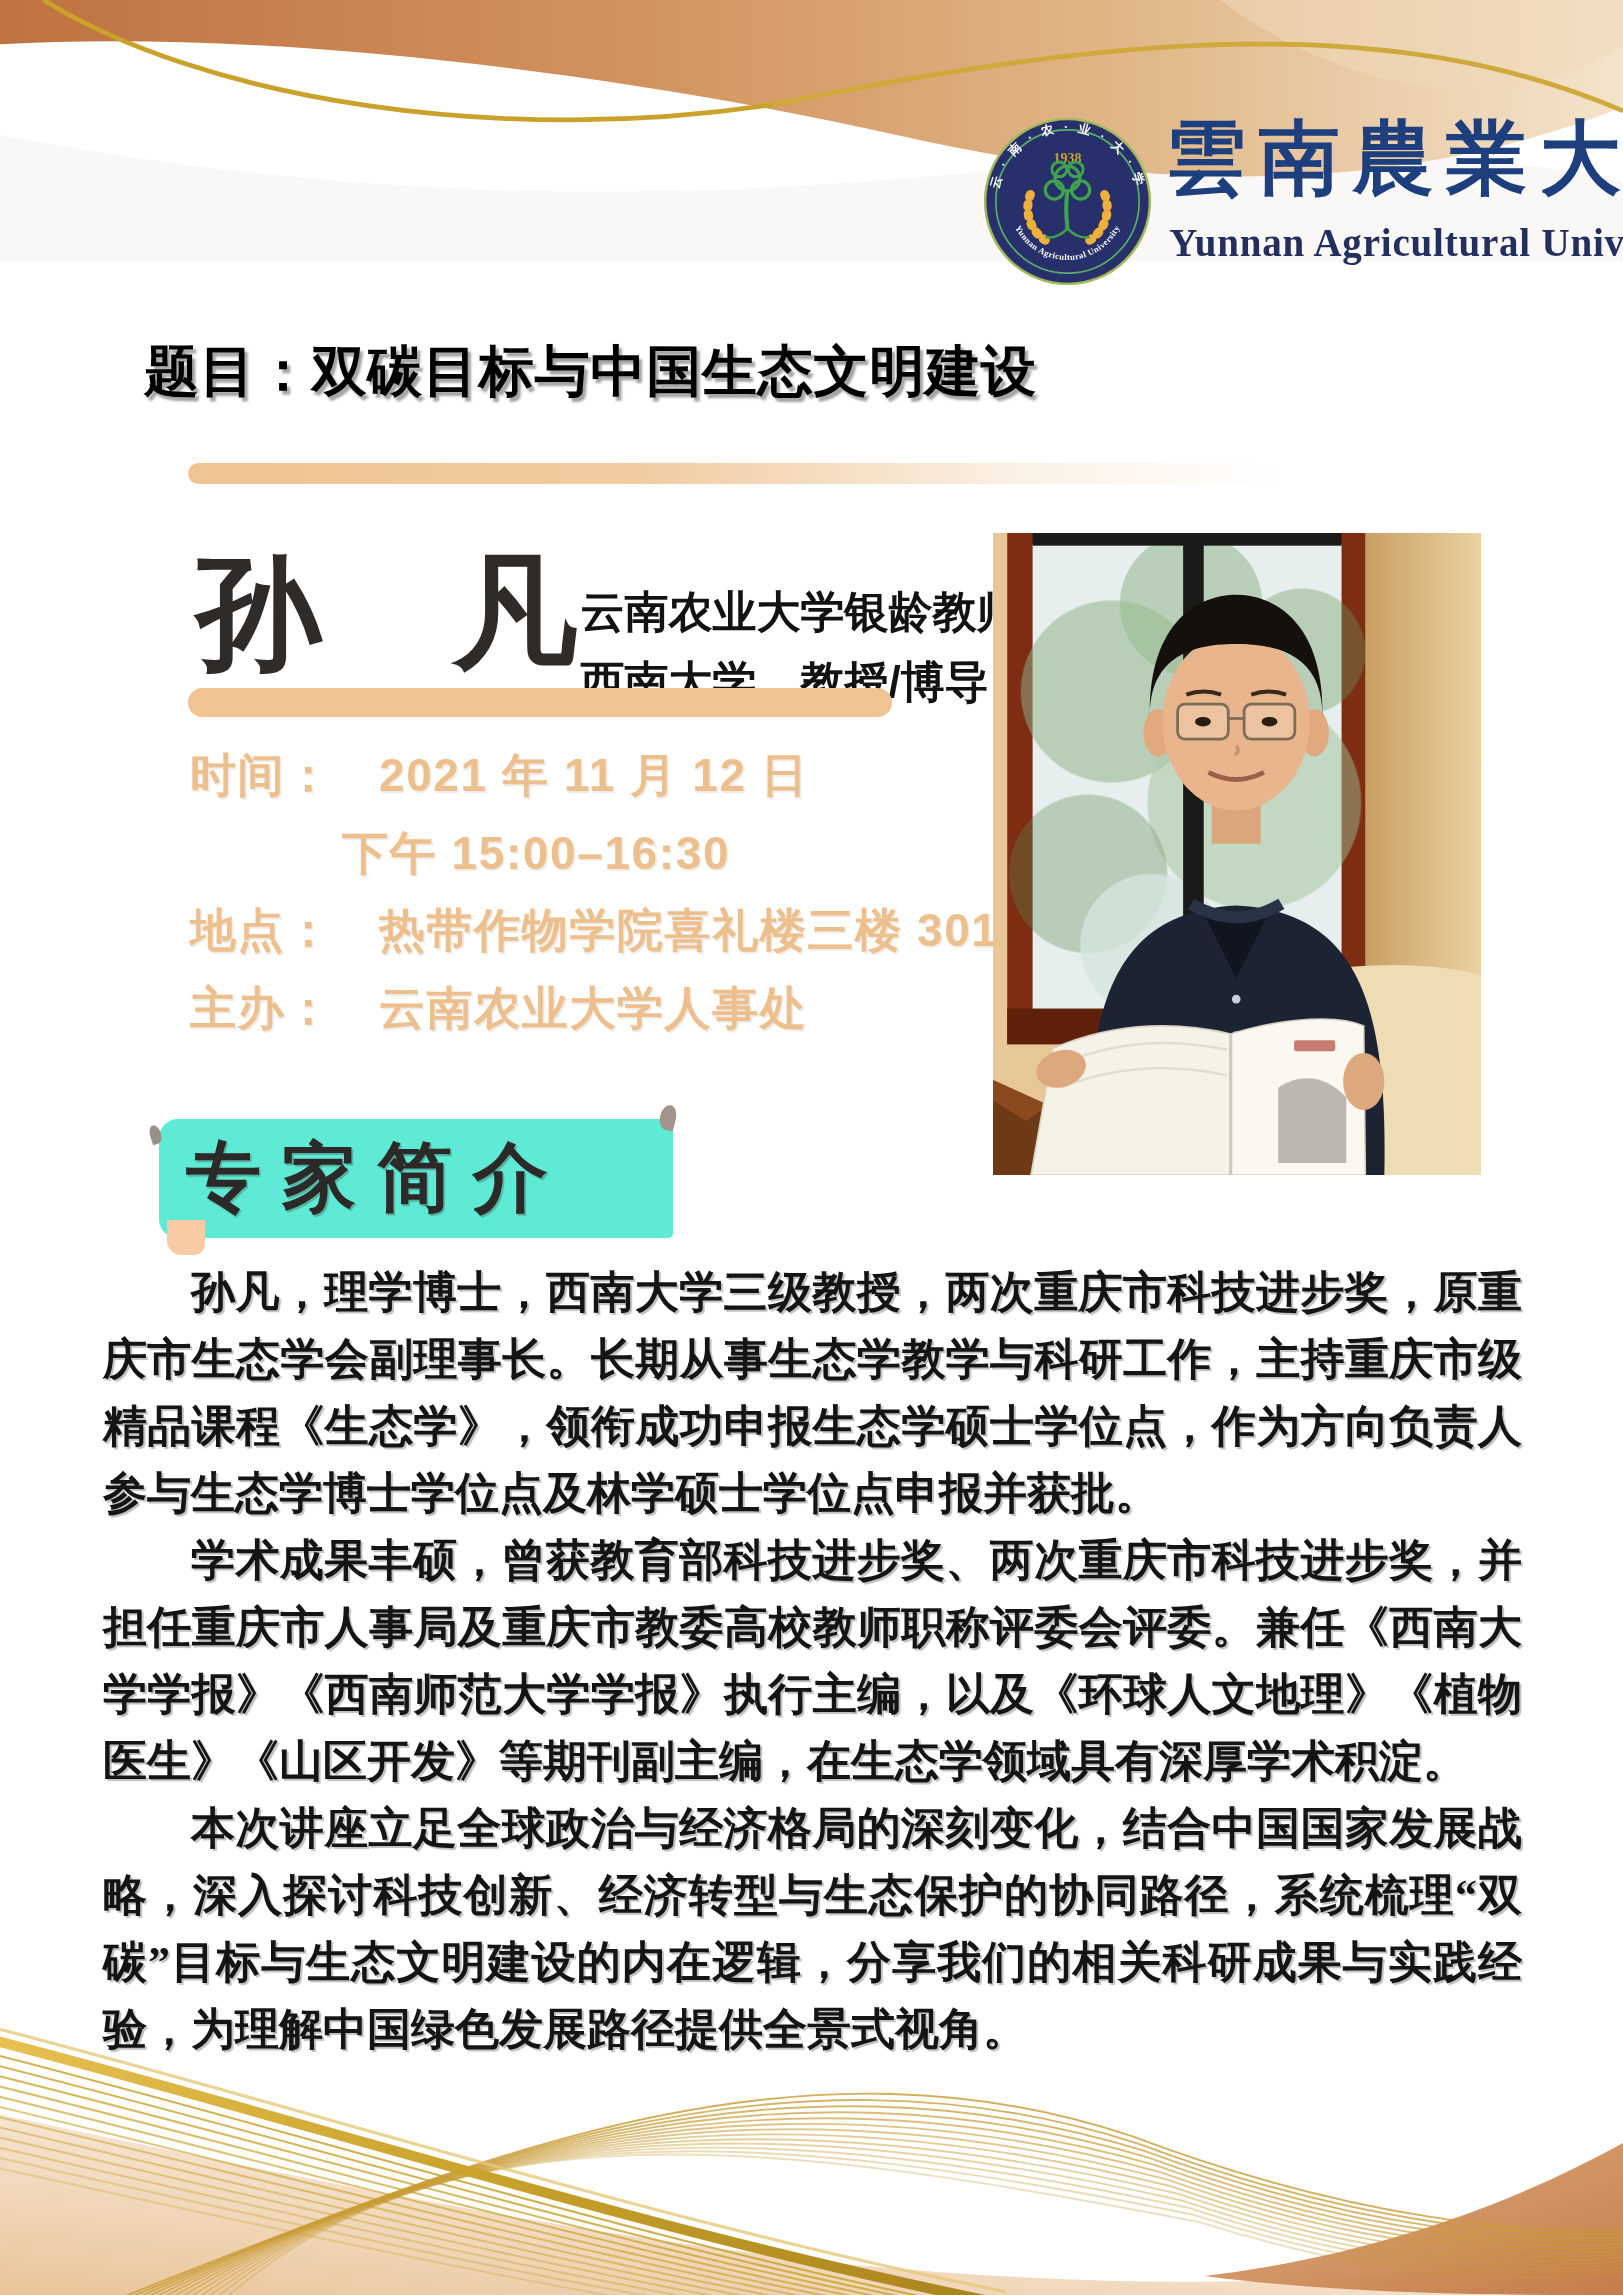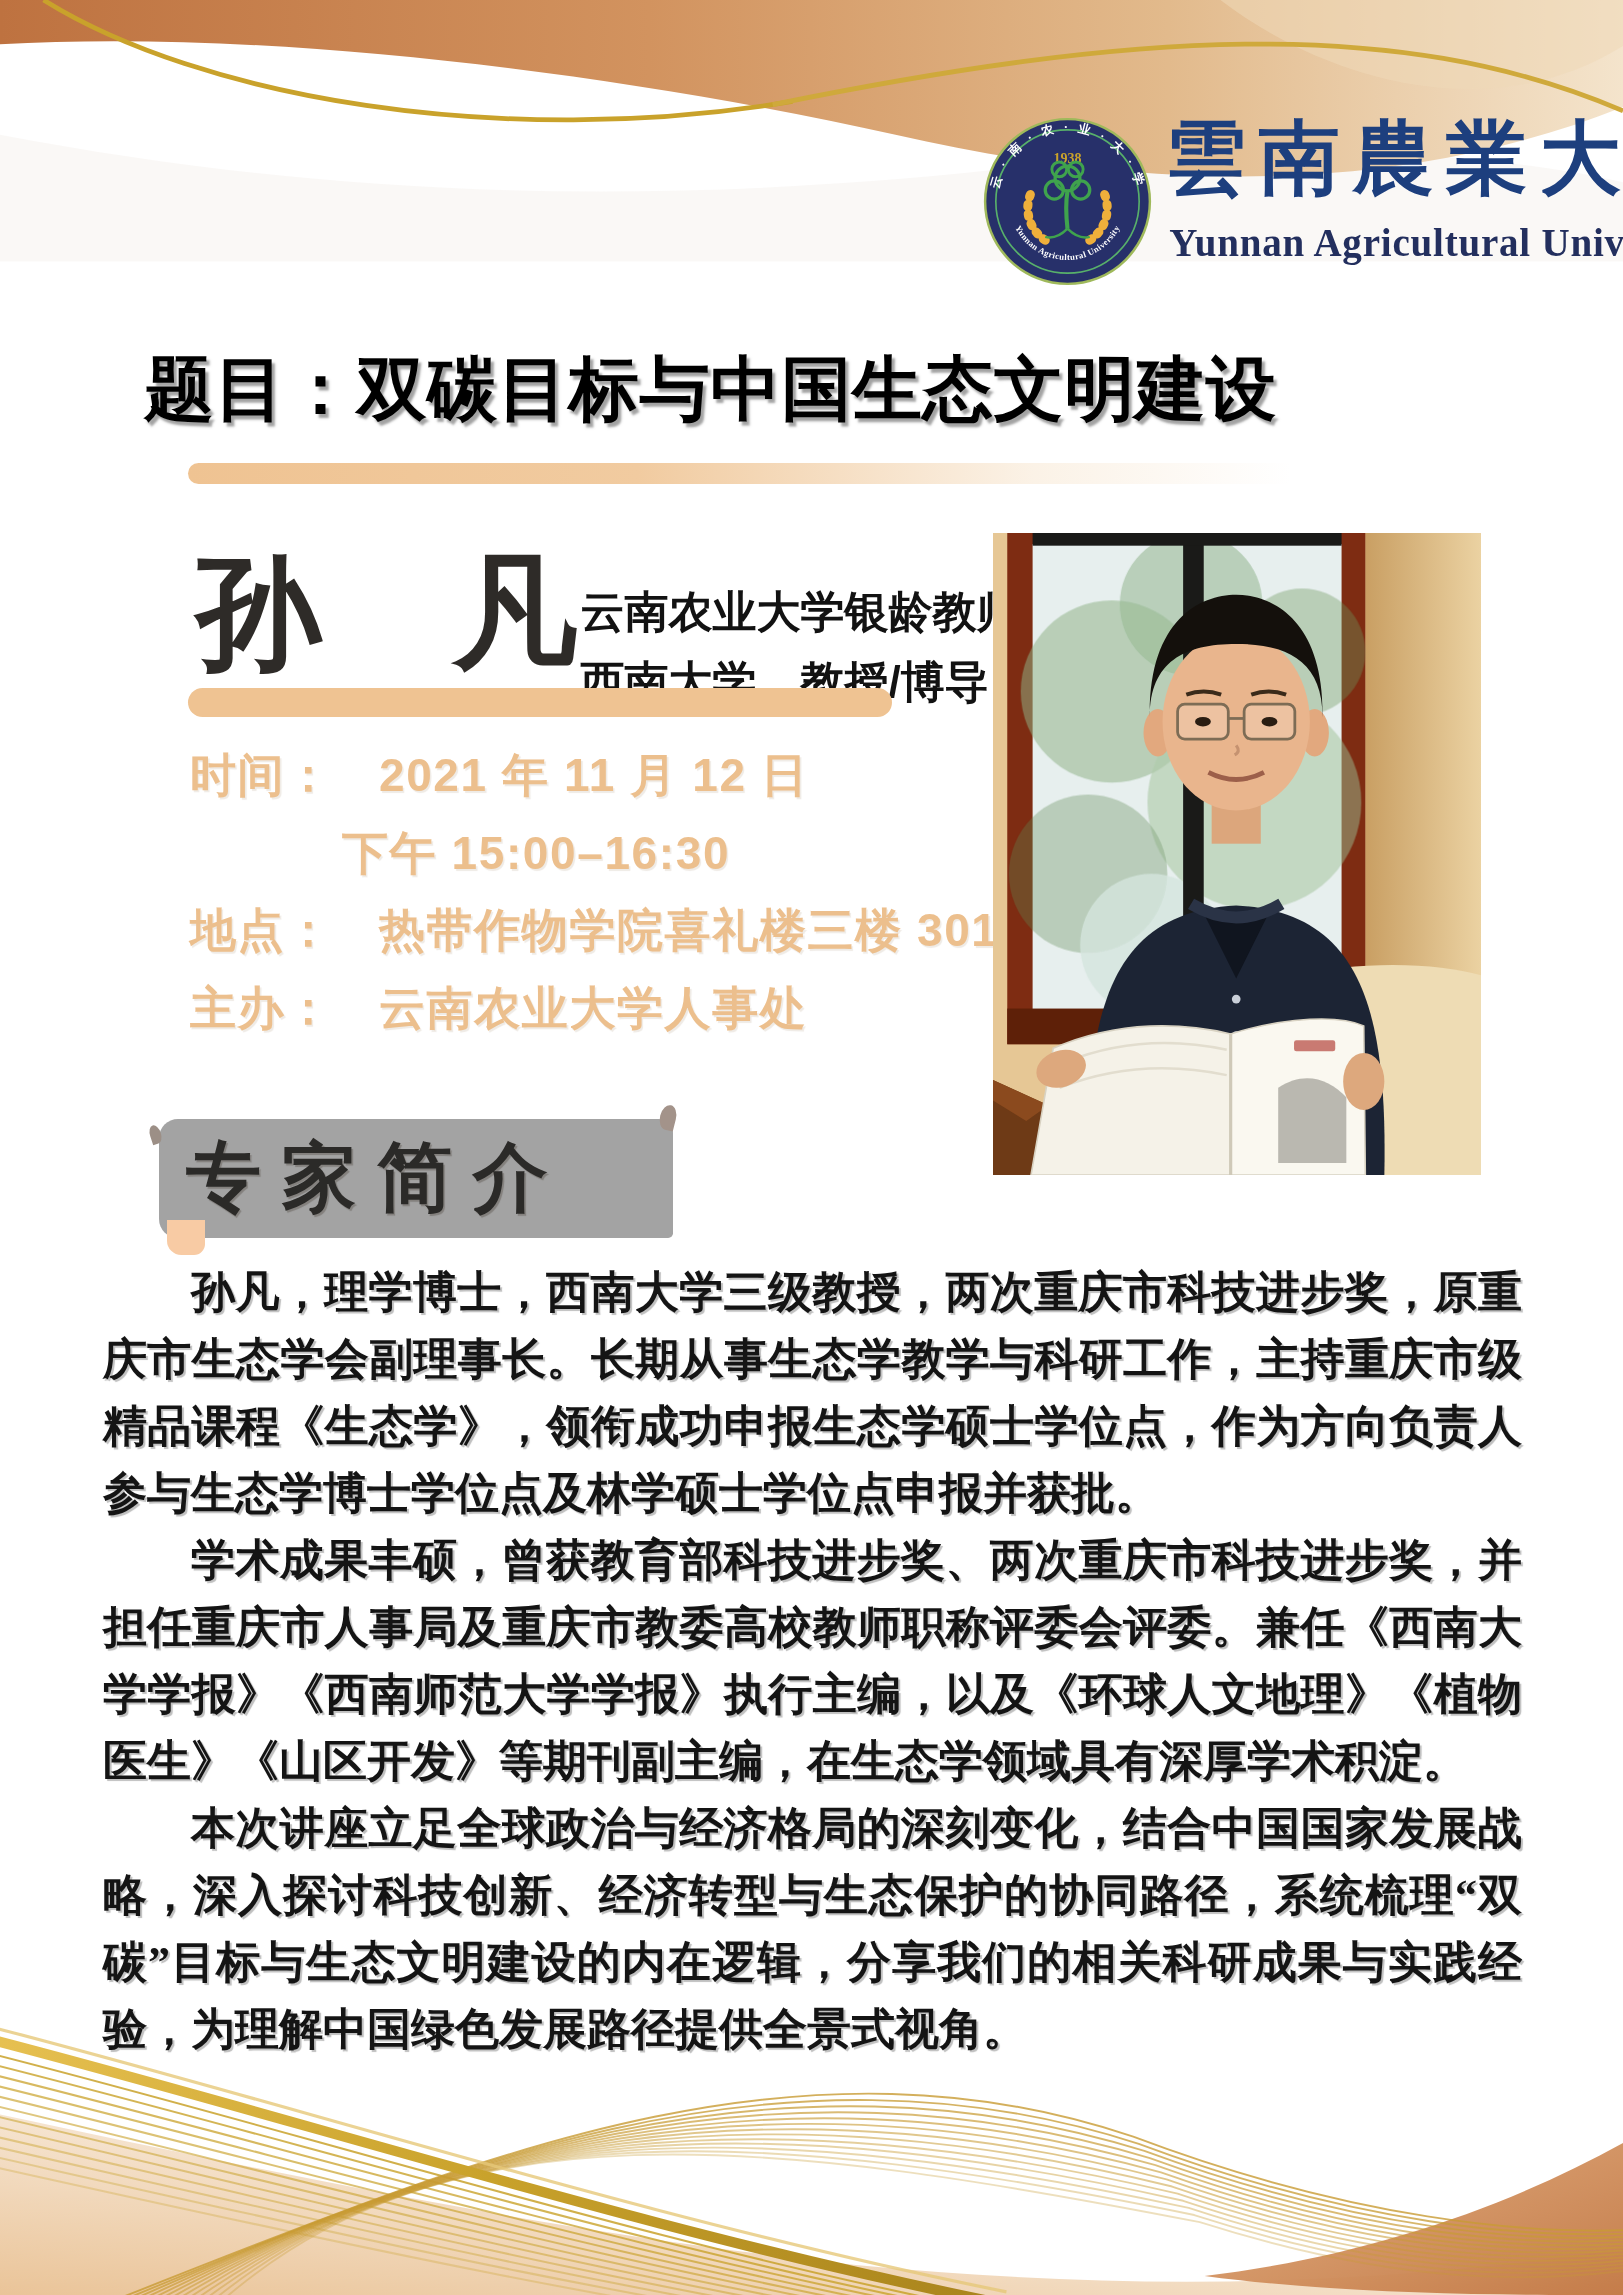--- a/index.html
+++ b/index.html
@@ -18,21 +18,21 @@
     font-family:"Liberation Serif",serif;font-weight:700;font-size:81px;
     color:#1D3F7E;letter-spacing:12.7px;line-height:1.45;white-space:nowrap;
   }
   .brand-en{
     font-family:"Liberation Serif",serif;font-weight:600;font-size:39px;
     color:#232F5E;letter-spacing:0.8px;margin-top:1.6px;white-space:nowrap;
   }
   
   .title{
     position:absolute;top:306px;left:144px;width:1395px;
-    font-size:70px;font-weight:900;color:#000;letter-spacing:0.8px;line-height:1.05;
+    font-size:55px;font-weight:900;color:#000;letter-spacing:0.8px;line-height:1.05;
     text-shadow:3.2px 4px 2.4px rgba(85,85,85,0.55);white-space:nowrap;
   }
   .title-underline{
     position:absolute;top:463px;left:188px;width:1126px;height:21.4px;border-radius:11px;
     background:linear-gradient(90deg,#EFC392 0%,#F1CBA0 40%,rgba(246,226,200,0.45) 75%,rgba(255,255,255,0) 98%);
   }
   
   .speaker{position:absolute;top:541px;left:196px;display:flex;align-items:flex-start;}
   .speaker-name{
     font-size:125px;font-weight:900;color:#2E2B28;line-height:1.15;letter-spacing:3.2px;white-space:nowrap;
@@ -49,21 +49,21 @@
     text-shadow:1.6px 1.6px 0.8px rgba(120,90,50,0.12);
   }
   .detail-label{width:189px;flex:0 0 auto;}
   .detail-row.indented{padding-left:152px;}
   
   .photo{position:absolute;left:993px;top:533px;width:488px;height:642px;overflow:hidden;background:#E6C795;}
   .photo svg{width:100%;height:100%;}
   
   .section-banner{
     position:absolute;left:159px;top:1119px;width:514px;height:119px;
-    background:#a3a3a3;border-radius:19px 14.3px 4.8px 19px;
+    background:#5eead4;border-radius:19px 14.3px 4.8px 19px;
     display:flex;align-items:center;padding-left:27px;box-sizing:border-box;
   }
   .section-banner .tab{
     position:absolute;left:8px;bottom:-17.4px;width:38px;height:35px;background:#F8CBA4;
     border-radius:0 0 11px 14.3px;
   }
   .section-banner .pin-tl{
     position:absolute;left:-9.5px;top:6.3px;width:11px;height:19px;background:#9C8F86;
     border-radius:50% 50% 50% 0;transform:rotate(-18deg);
   }

